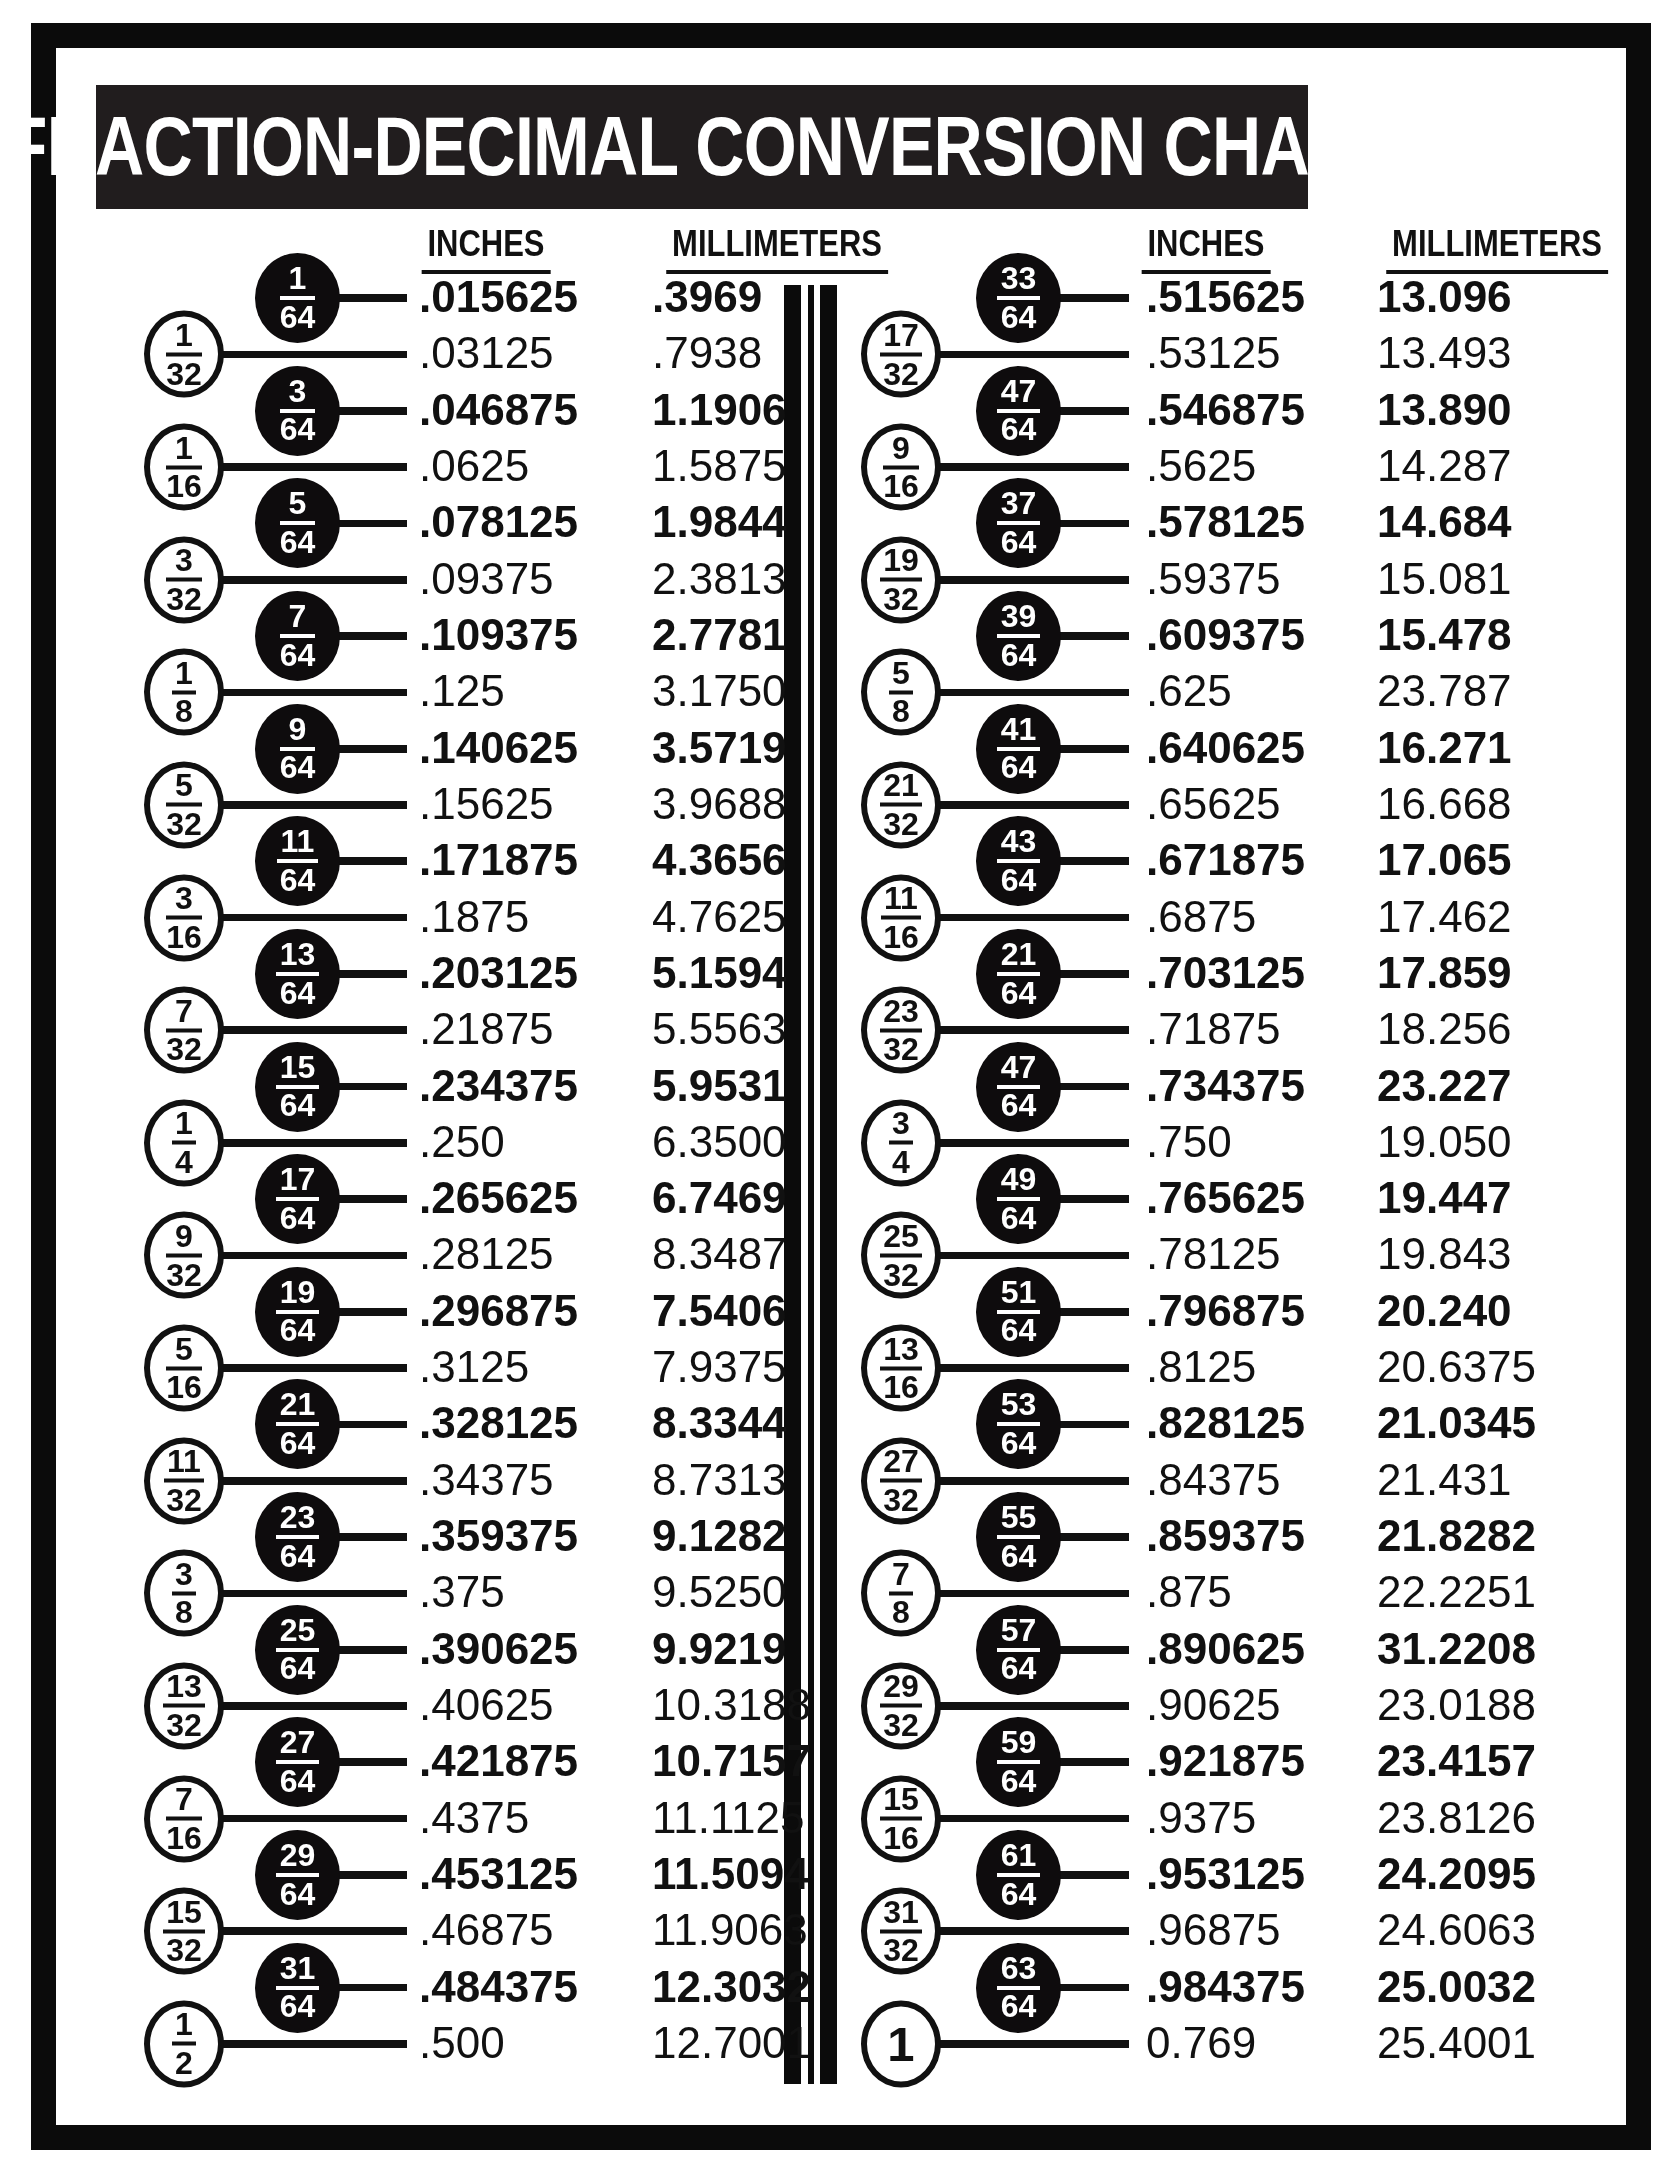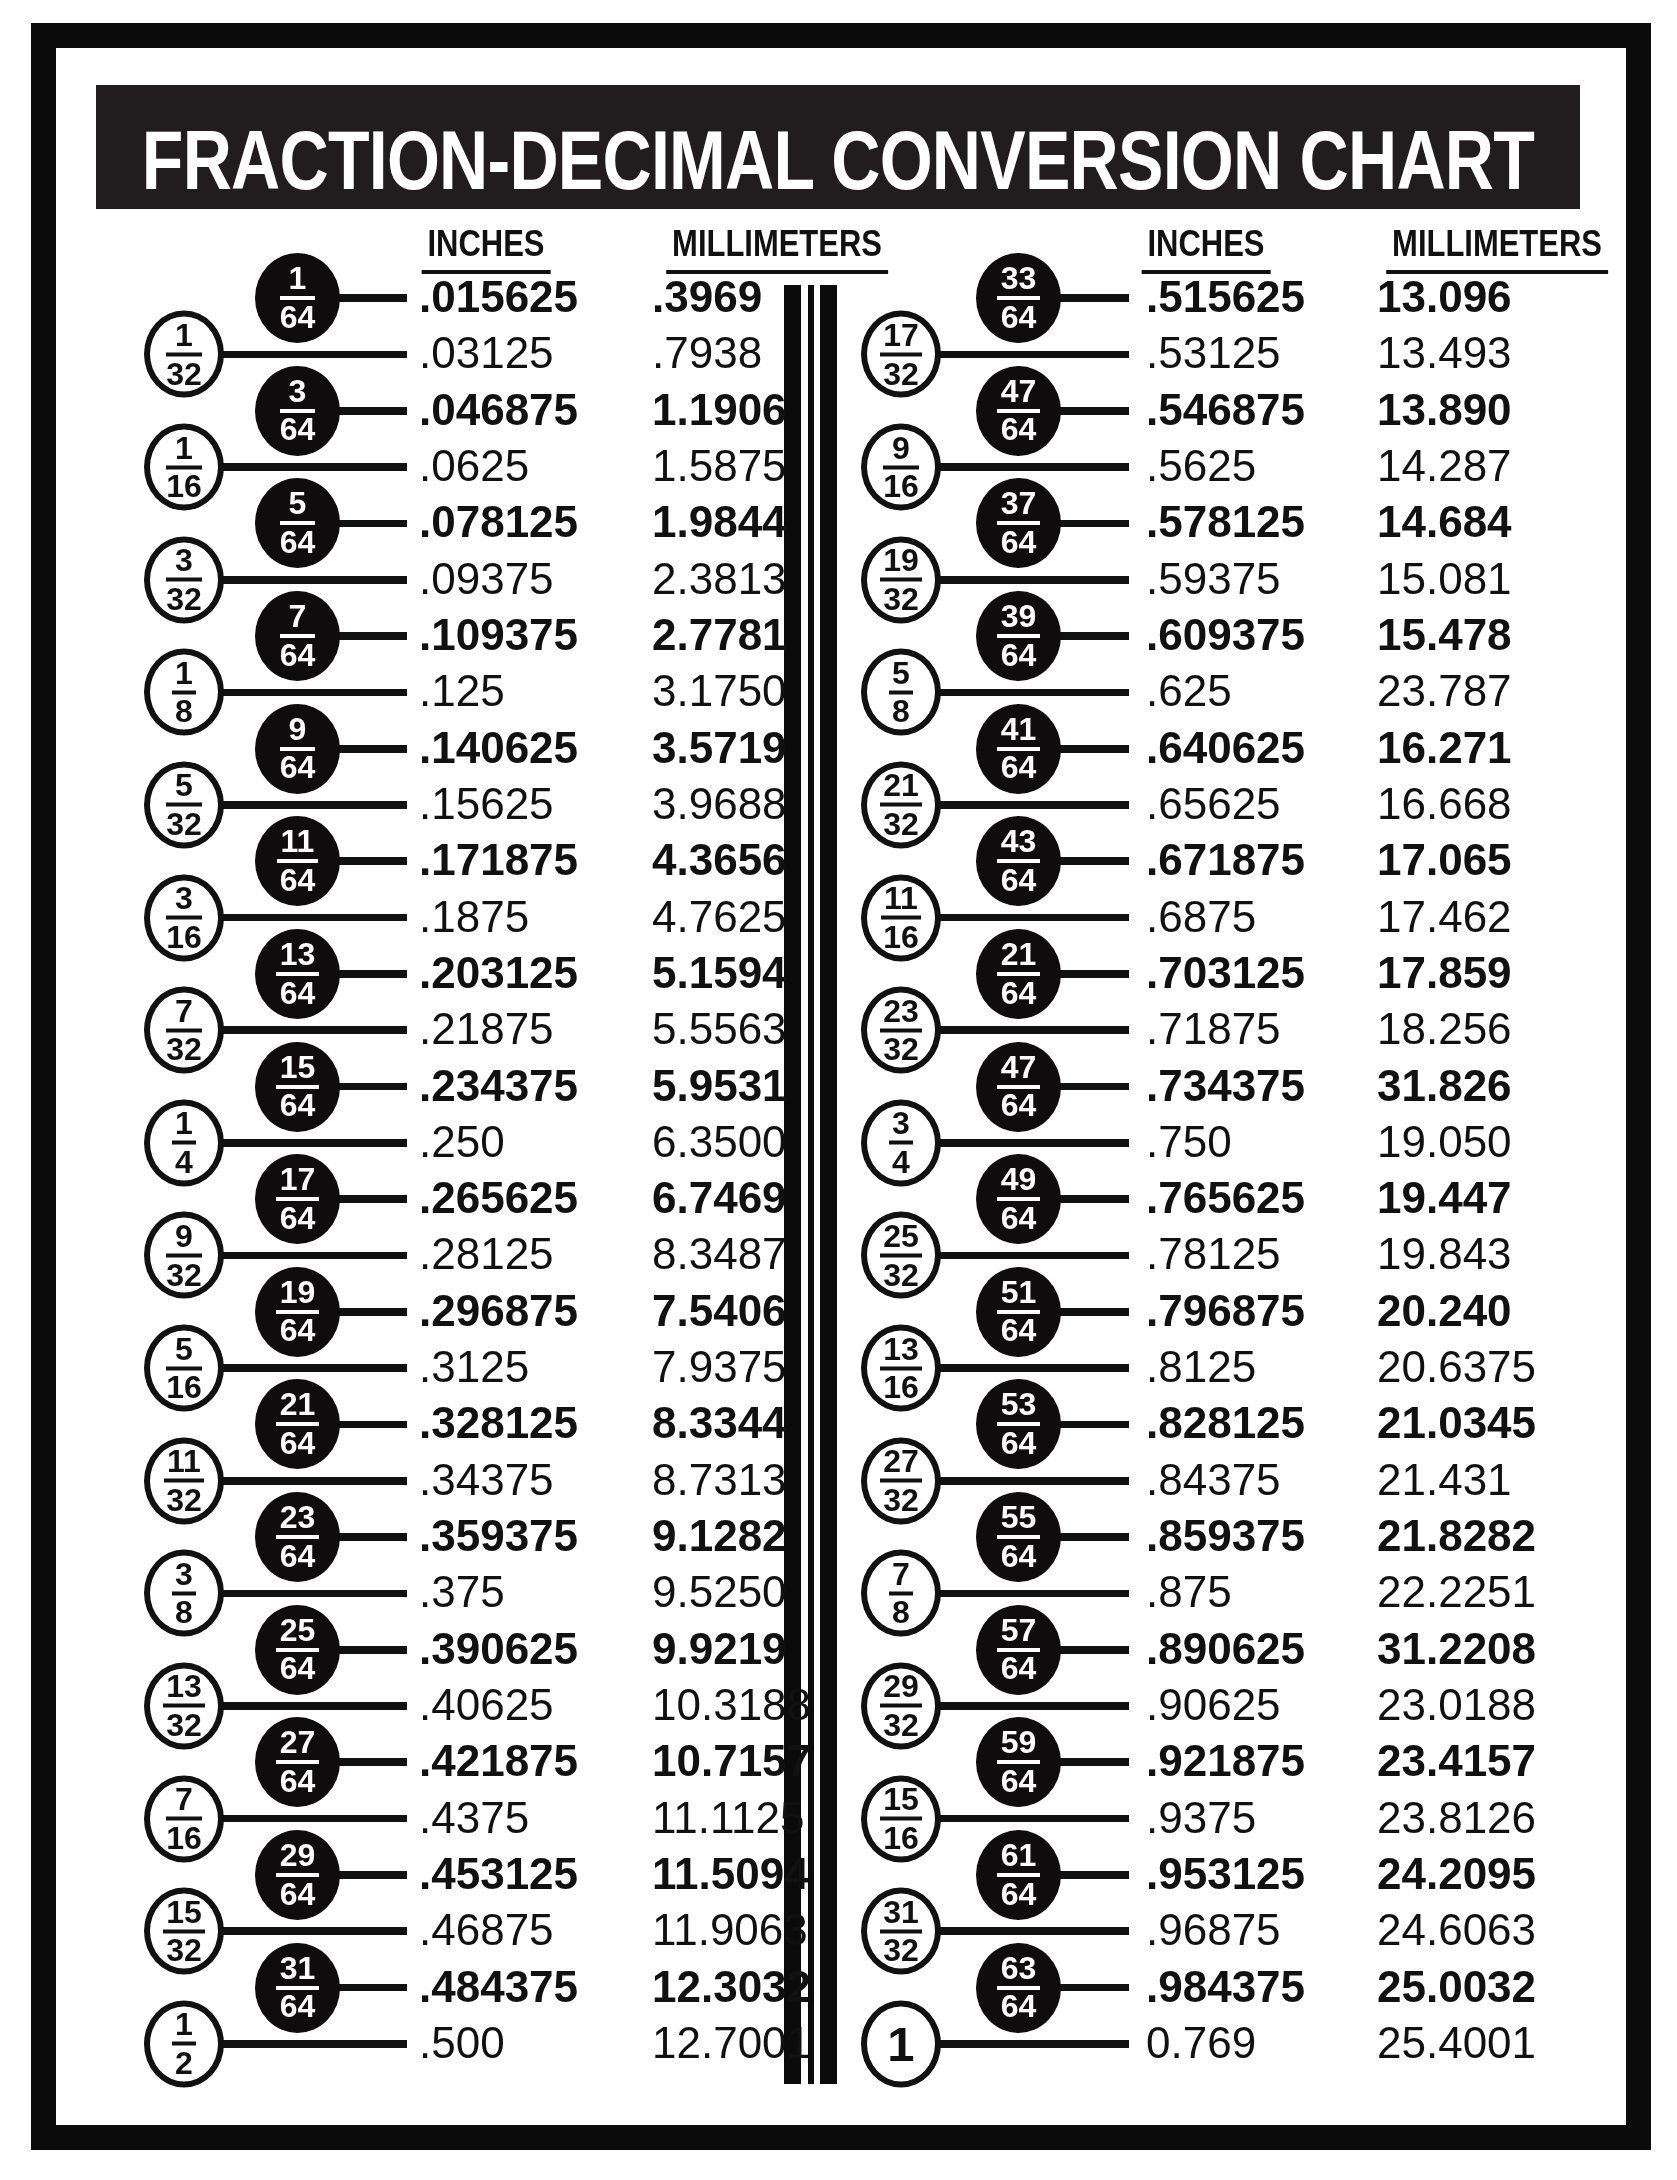--- a/index.html
+++ b/index.html
@@ -15,24 +15,24 @@
   .frame {
     position: absolute;
     left: 31px; top: 23px;
     width: 1620px; height: 2127px;
     border: 25.6px solid #0b0b0b;
     box-sizing: border-box;
   }
   .title-bar {
     position: absolute;
     left: 96px; top: 85px;
-    width: 1484px; height: 124px;
+    width: 1212px; height: 124px;
     background: #211d1e;
     display: flex;
-    align-items: flex-end;
+    align-items: center;
     justify-content: center;
   }
   .title-text {
     color: #ffffff;
     font-size: 83px;
     font-weight: 700;
     white-space: nowrap;
     letter-spacing: -0.9px;
     transform: scaleX(0.82);
     transform-origin: center;
@@ -660,21 +660,21 @@
       </div>
       <div class="row solid">
         <div class="connector"></div>
         <div class="badge solid">
           <div class="frac">
             <div class="num">47</div>
             <div class="den">64</div>
           </div>
         </div>
         <div class="val inches">.734375</div>
-        <div class="val mm">31.826</div>
+        <div class="val mm">23.227</div>
       </div>
       <div class="row outline">
         <div class="connector"></div>
         <div class="badge outline">
           <div class="frac">
             <div class="num">3</div>
             <div class="den">4</div>
           </div>
         </div>
         <div class="val inches">.750</div>

